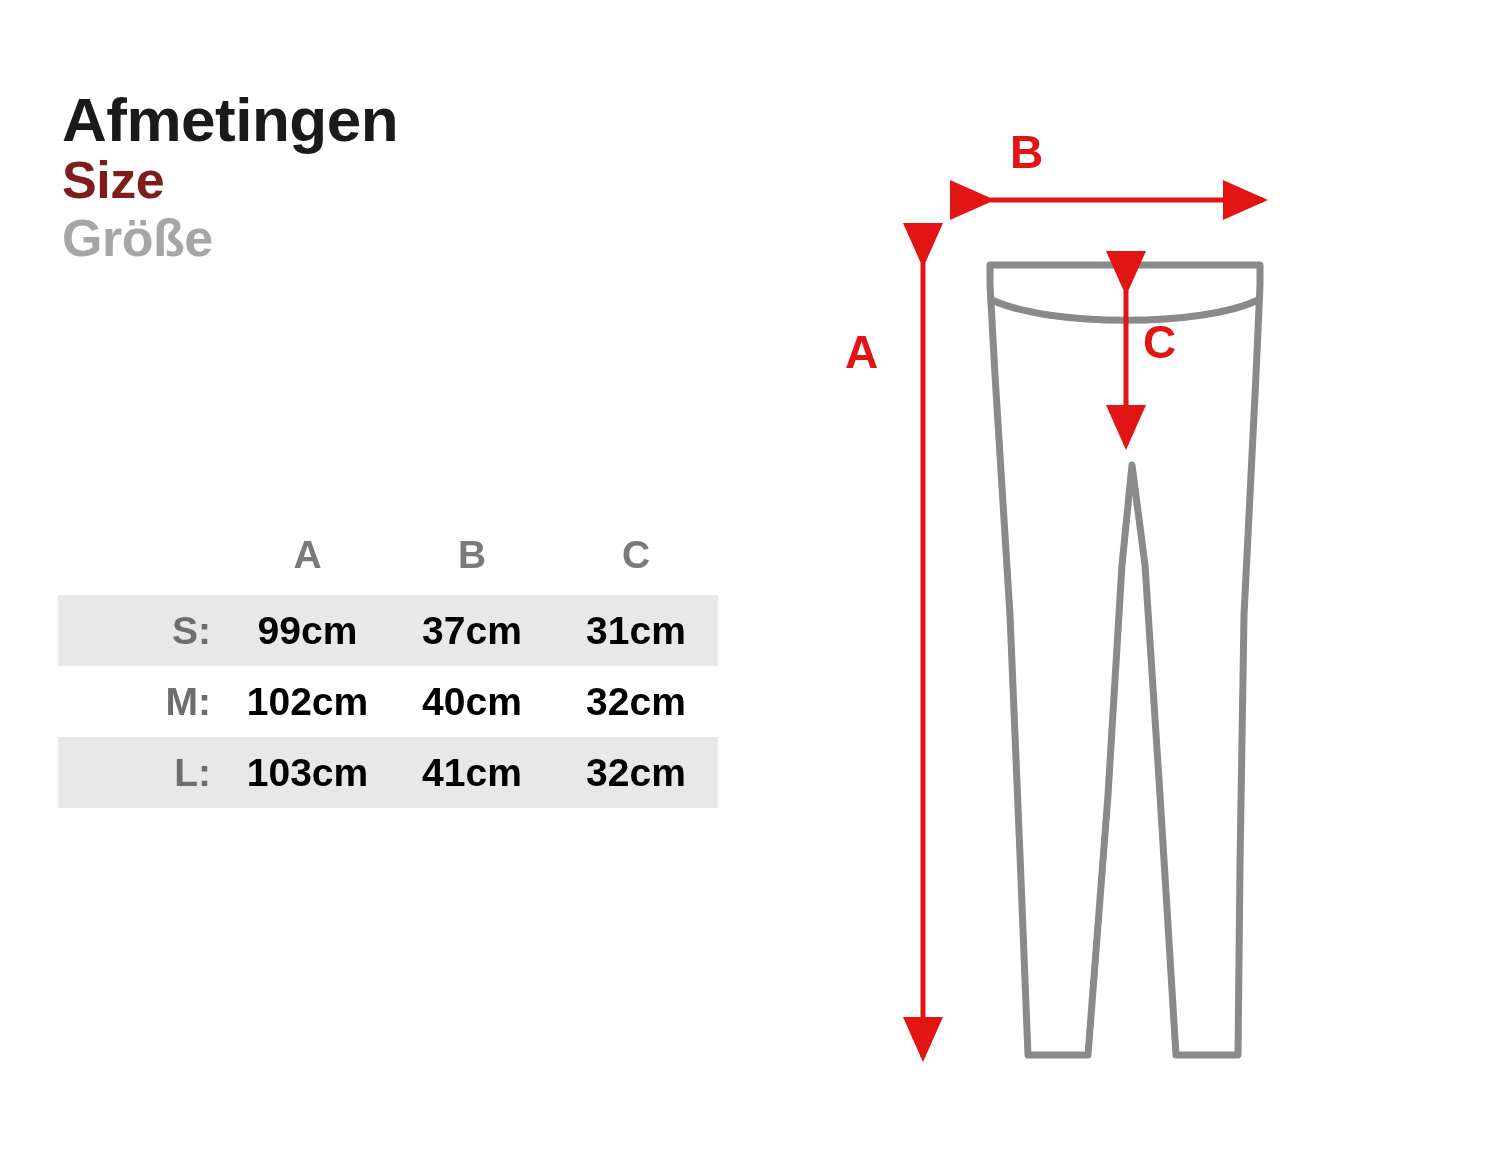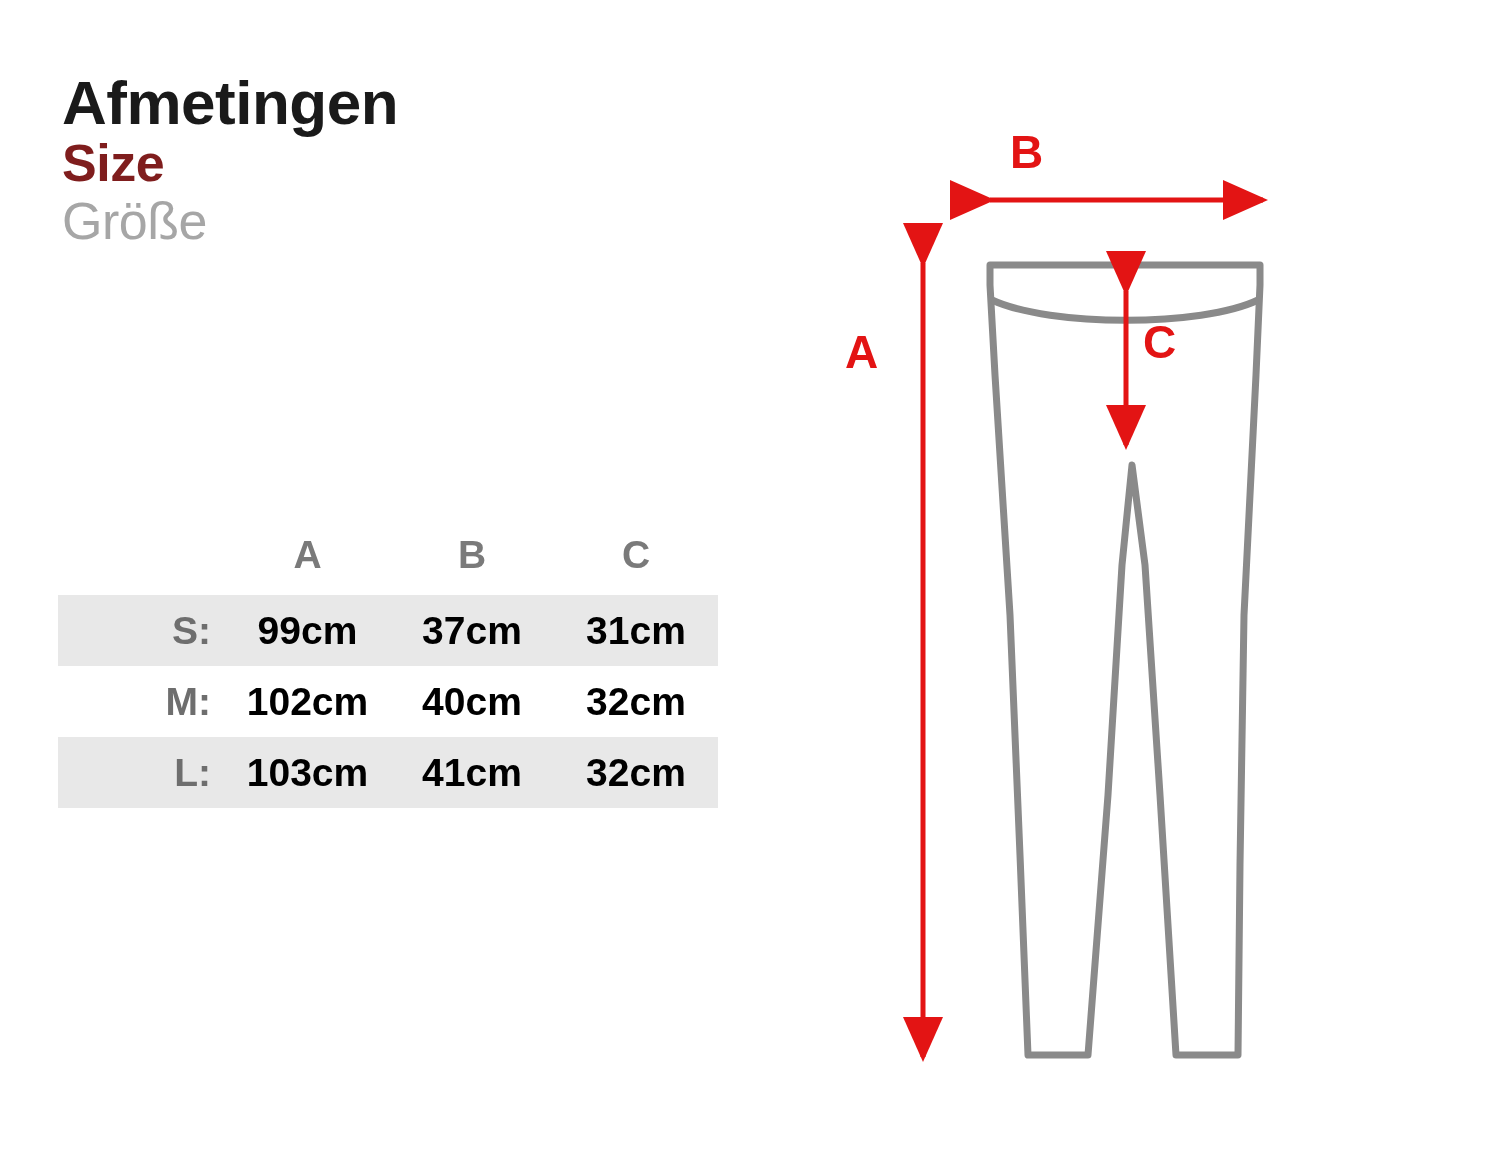--- a/index.html
+++ b/index.html
@@ -12,39 +12,39 @@
     height: 1153px;
     position: relative;
     font-family: "Liberation Sans", sans-serif;
     overflow: hidden;
   }
 
   
   #heading {
     position: absolute;
     left: 62px;
-    top: 71px;
+    top: 88px;
   }
   #heading .h1 {
     font-size: 62px;
     font-weight: bold;
     color: #1a1a1a;
     line-height: 1.02;
     letter-spacing: -0.5px;
   }
   #heading .h2 {
     font-size: 52px;
     font-weight: bold;
     color: #7f1d1d;
     line-height: 1.12;
     letter-spacing: -0.5px;
   }
   #heading .h3 {
     font-size: 52px;
-    font-weight: normal;
+    font-weight: bold;
     color: #a6a6a6;
     line-height: 1.12;
     letter-spacing: -0.5px;
   }
 
   
   #size-table {
     position: absolute;
     left: 58px;
     top: 515px;

